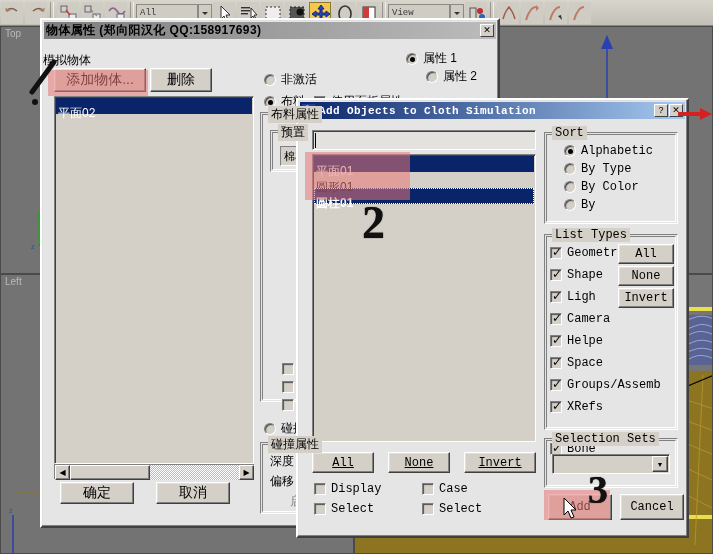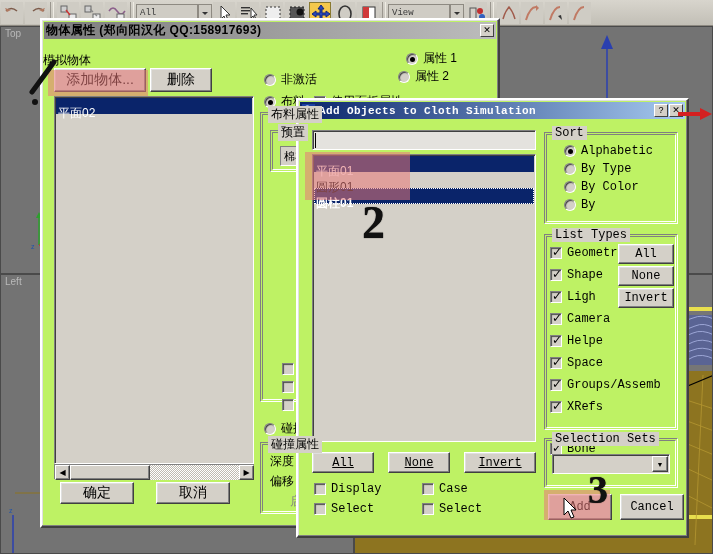--- a/index.html
+++ b/index.html
@@ -36,21 +36,21 @@
   .tb-dd { width:14px; height:18px; background:#cfccc4; border:1px solid #8e8a82; flex:0 0 auto; }
 
   .viewport { position:absolute; background:#737373; border:1px solid #4a4a4a; overflow:hidden; }
   .vp-label { position:absolute; left:4px; top:1px; font-size:10px; color:#b9b9b9; font-family:"Liberation Sans", sans-serif;}
   .vp-persp { background:#767676; }
   .vp-ground { position:absolute; background:#8d7420; }
 
   
   .win {
     position:absolute;
-    background:#bef264;
+    background:#e5e5e5;
     border-top:2px solid #ffffff;
     border-left:2px solid #ffffff;
     border-right:2px solid #404040;
     border-bottom:2px solid #404040;
     box-shadow: inset -1px -1px 0 #808080, inset 1px 1px 0 #dfdfdf;
   }
   .titlebar {
     height:17px; margin:2px;
     background:linear-gradient(90deg,#0a246a,#a6caf0);
     display:flex; align-items:center; padding:0 2px;
@@ -427,21 +427,21 @@
     <span class="radio on"></span>
     <span class="lbl-cn">布料</span>
     <span class="chk" style="margin-left:4px;"></span>
     <span class="lbl-cn">使用面板属性</span>
   </div>
 
   <div class="row" style="position:absolute; left:364px; top:30px;">
     <span class="radio on"></span>
     <span class="lbl-cn">属性 1</span>
   </div>
-  <div class="row" style="position:absolute; left:356px; top:48px;">
+  <div class="row" style="position:absolute; left:384px; top:48px;">
     <span class="radio"></span>
     <span class="lbl-cn">属性 2</span>
   </div>
 
   <div class="group" style="left:218px; top:92px; width:230px; height:290px;">
     <span class="group-title">布料属性</span>
   </div>
 
   <div class="group" style="left:228px; top:110px; width:210px; height:42px;">
     <span class="group-title">预置</span>

